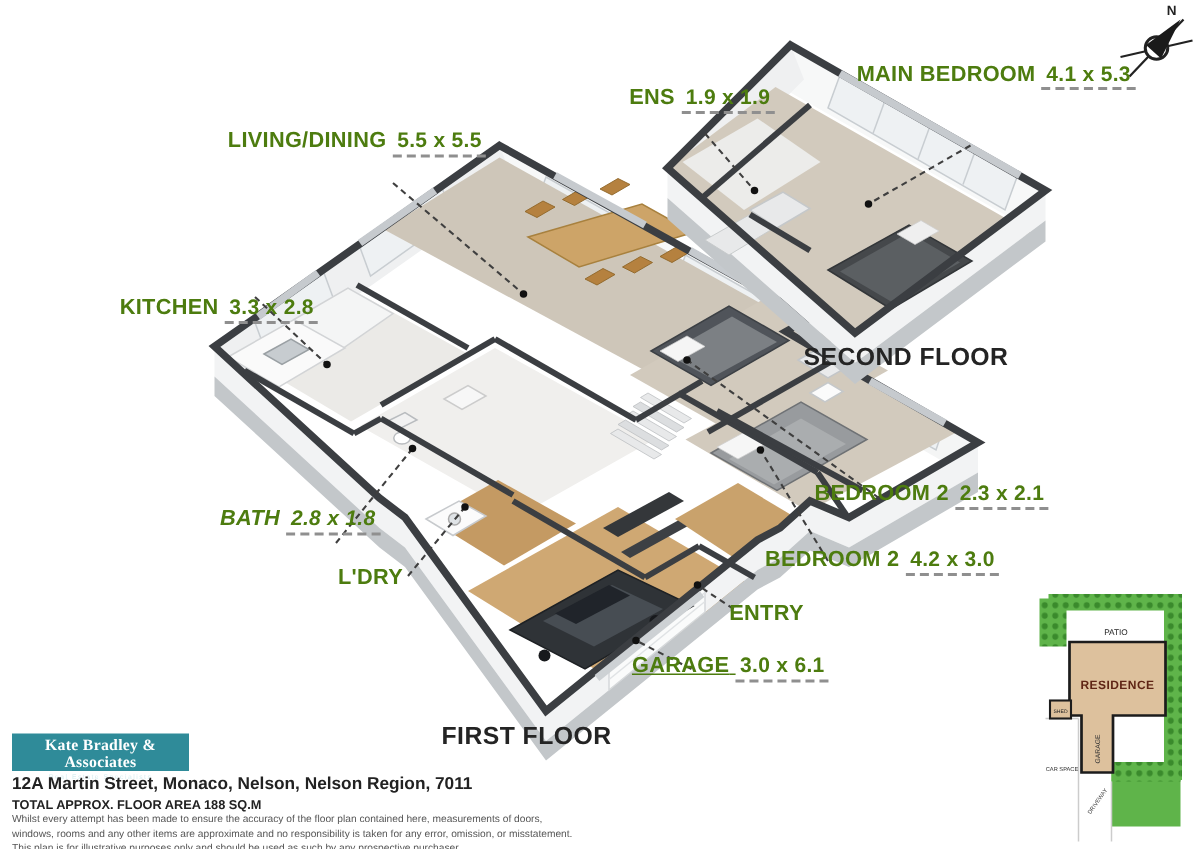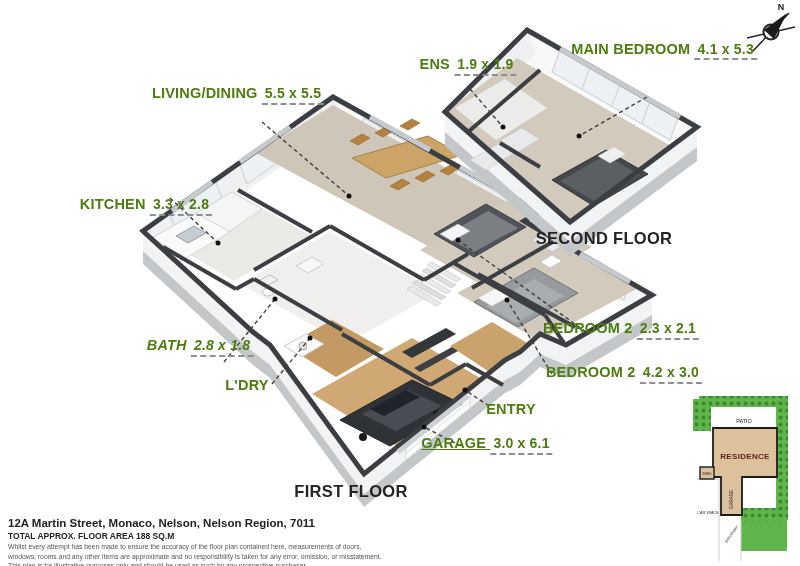--- a/index.html
+++ b/index.html
@@ -257,41 +257,45 @@
 <div class="lbl" style="left:247px;top:377px;">
   <span class="nm">L'DRY</span>
 </div>
 <div class="lbl" style="left:511px;top:401px;text-align:center;">
   <span class="nm">ENTRY</span>
 </div>
 <div class="lbl" style="left:487px;top:434px;text-decoration:underline;">
   <span class="nm">GARAGE</span>
   <span class="dm">3.0 x 6.1</span>
 </div>
-<div class="lbl" style="left:588px;top:363px;margin-left:36px;">
+<div class="lbl" style="left:588px;top:363px;">
   <span class="nm">BEDROOM 2</span>
   <span class="dm">4.2 x 3.0</span>
 </div>
 <div class="lbl" style="left:621px;top:319px;">
   <span class="nm">BEDROOM 2</span>
   <span class="dm">2.3 x 2.1</span>
 </div>
 <div class="lbl" style="left:468px;top:55px;">
   <span class="nm">ENS</span>
   <span class="dm">1.9 x 1.9</span>
 </div>
 <div class="lbl" style="left:664px;top:40px;line-height:1.15;">
   <span class="nm">MAIN</span>
   <span class="nm">BEDROOM</span>
   <span class="dm">4.1 x 5.3</span>
 </div>
 
 <div class="floor-title" style="left:604px;top:229px;">SECOND FLOOR</div>
 <div class="floor-title" style="left:351px;top:482px;">FIRST FLOOR</div>
 
+<div class="logo">
+  <span class="nm">Kate Bradley &amp; Associates</span>
+  <span class="tg">Real Estate Specialists</span>
+</div>
 <div class="addr">12A Martin Street, Monaco, Nelson, Nelson Region, 7011</div>
 <div class="area">TOTAL APPROX. FLOOR AREA 188 SQ.M</div>
 <div class="disc">
   <div>Whilst every attempt has been made to ensure the accuracy of the floor plan contained here, measurements of doors,</div>
   <div>windows, rooms and any other items are approximate and no responsibility is taken for any error, omission, or misstatement.</div>
   <div>This plan is for illustrative purposes only and should be used as such by any prospective purchaser.</div>
 </div>
 
 </div>
 

